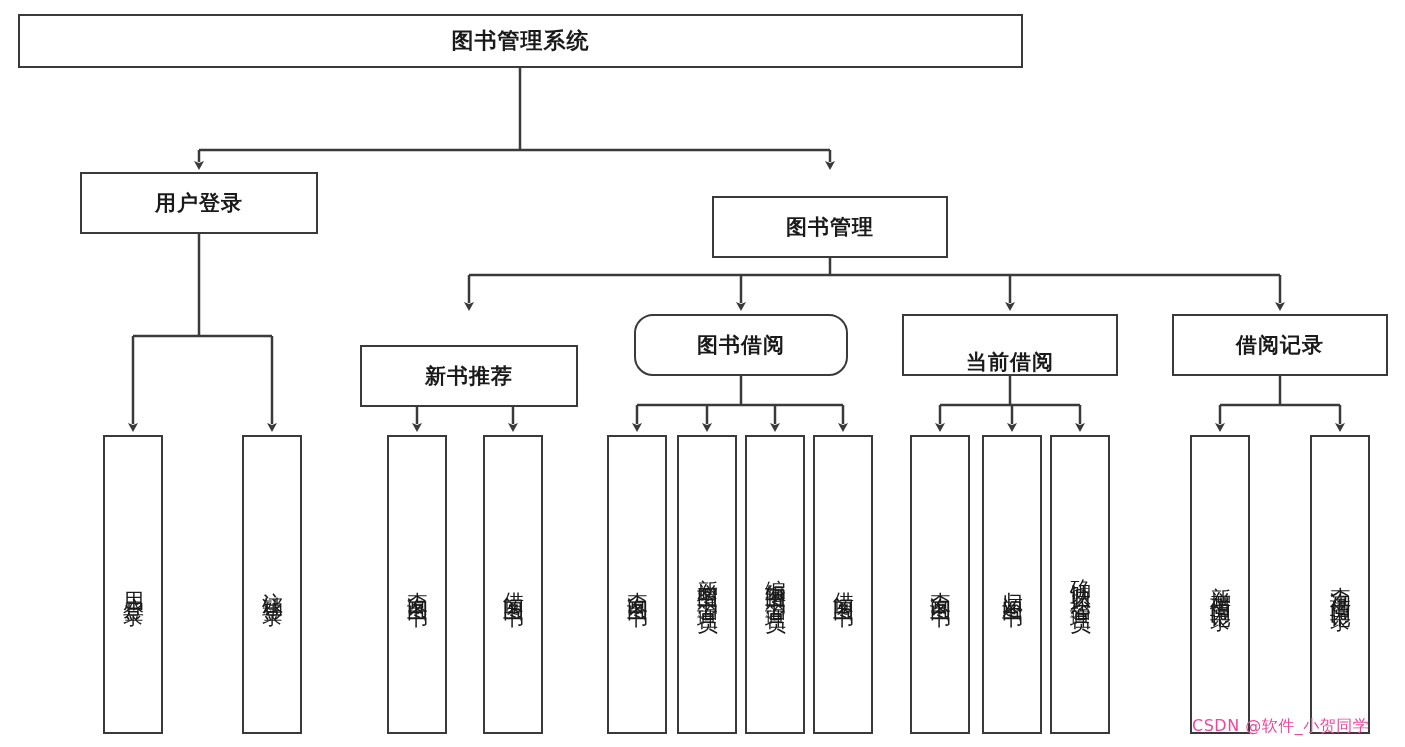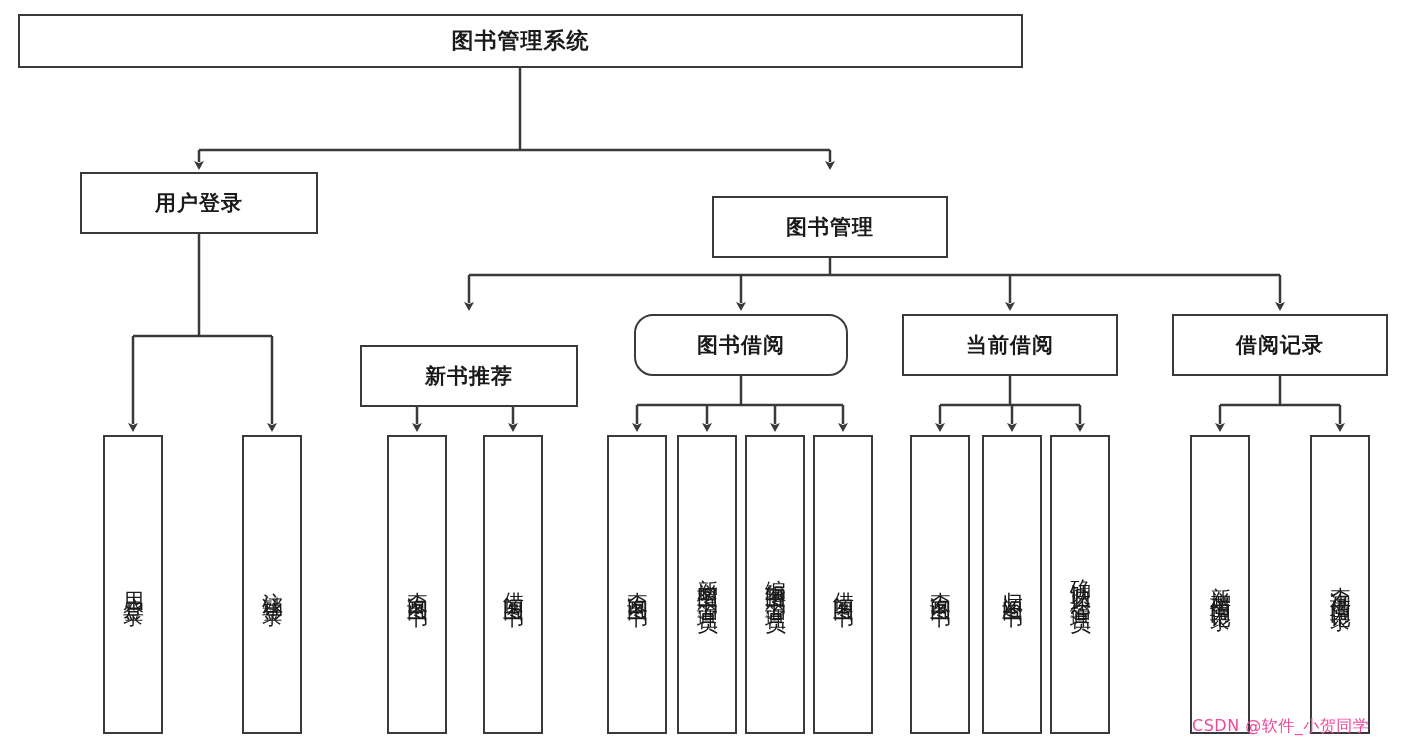--- a/index.html
+++ b/index.html
@@ -140,21 +140,21 @@
   <div class="node h" style="left: 712px; top: 172px; width: 236px; height: 62px; margin-top: 24px;">
     <span class="label">图书管理</span>
   </div>
 
   <div class="node h" style="left: 360px; top: 314px; width: 218px; height: 62px; margin-top: 31px;">
     <span class="label">新书推荐</span>
   </div>
   <div class="node h" style="left: 634px; top: 314px; width: 214px; height: 62px; border-radius: 19px;">
     <span class="label">图书借阅</span>
   </div>
-  <div class="node h" style="left: 902px; top: 314px; width: 216px; height: 62px;">
+  <div class="node h" style="left: 902px; top: 314px; width: 216px; height: 62px; align-items: flex-end;">
     <span class="label">当前借阅</span>
   </div>
   <div class="node h" style="left: 1172px; top: 314px; width: 216px; height: 62px;">
     <span class="label">借阅记录</span>
   </div>
 
   <div class="node v" style="left: 103px; top: 435px; width: 60px; height: 299px;">
     <span class="label">用户登录</span>
   </div>
   <div class="node v" style="left: 242px; top: 435px; width: 60px; height: 299px;">

